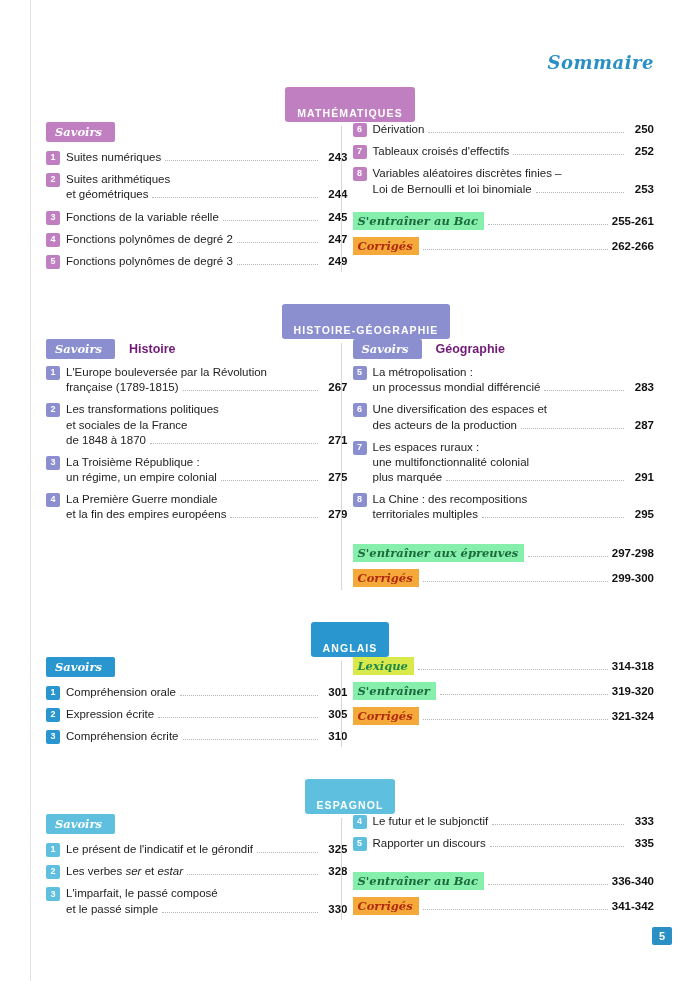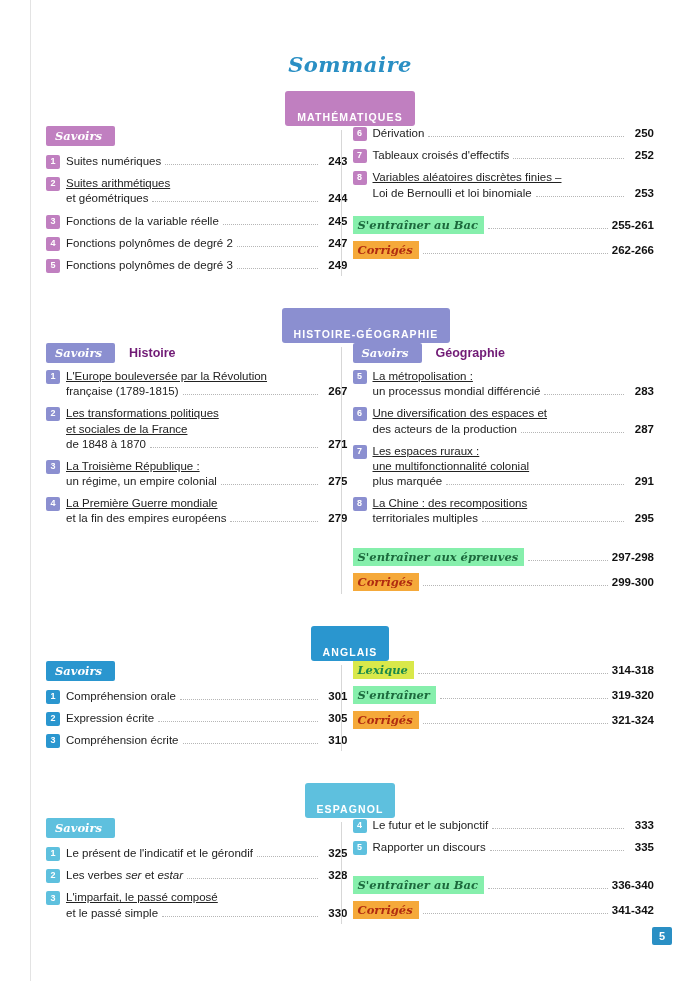--- a/index.html
+++ b/index.html
@@ -23,26 +23,26 @@
   }
   .left-rule {
     position: absolute;
     left: 30px;
     top: 0;
     width: 1px;
     height: 981px;
     background: #e3e3e3;
   }
   .title {
-    text-align: center;
+    text-align: right;
     color: #2a8fc4;
     font-family: "DejaVu Serif", serif;
     font-style: italic;
     font-weight: bold;
-    font-size: 21px;
+    font-size: 18px;
     letter-spacing: 0.5px;
     padding-top: 52px;
   }
 
   
   .banner-wrap {
     text-align: center;
     margin-top: 14px;
   }
   .banner {
@@ -157,21 +157,20 @@
     font-weight: bold;
     font-size: 11.5px;
     color: #111111;
     text-align: right;
     min-width: 26px;
   }
   .sub-line {
     display: flex;
     align-items: flex-end;
     width: 100%;
-    text-decoration: underline;
   }
   .ital { font-style: italic; }
 
   
   .hl-entry {
     display: flex;
     align-items: baseline;
     margin-bottom: 7px;
     font-size: 11.5px;
   }

